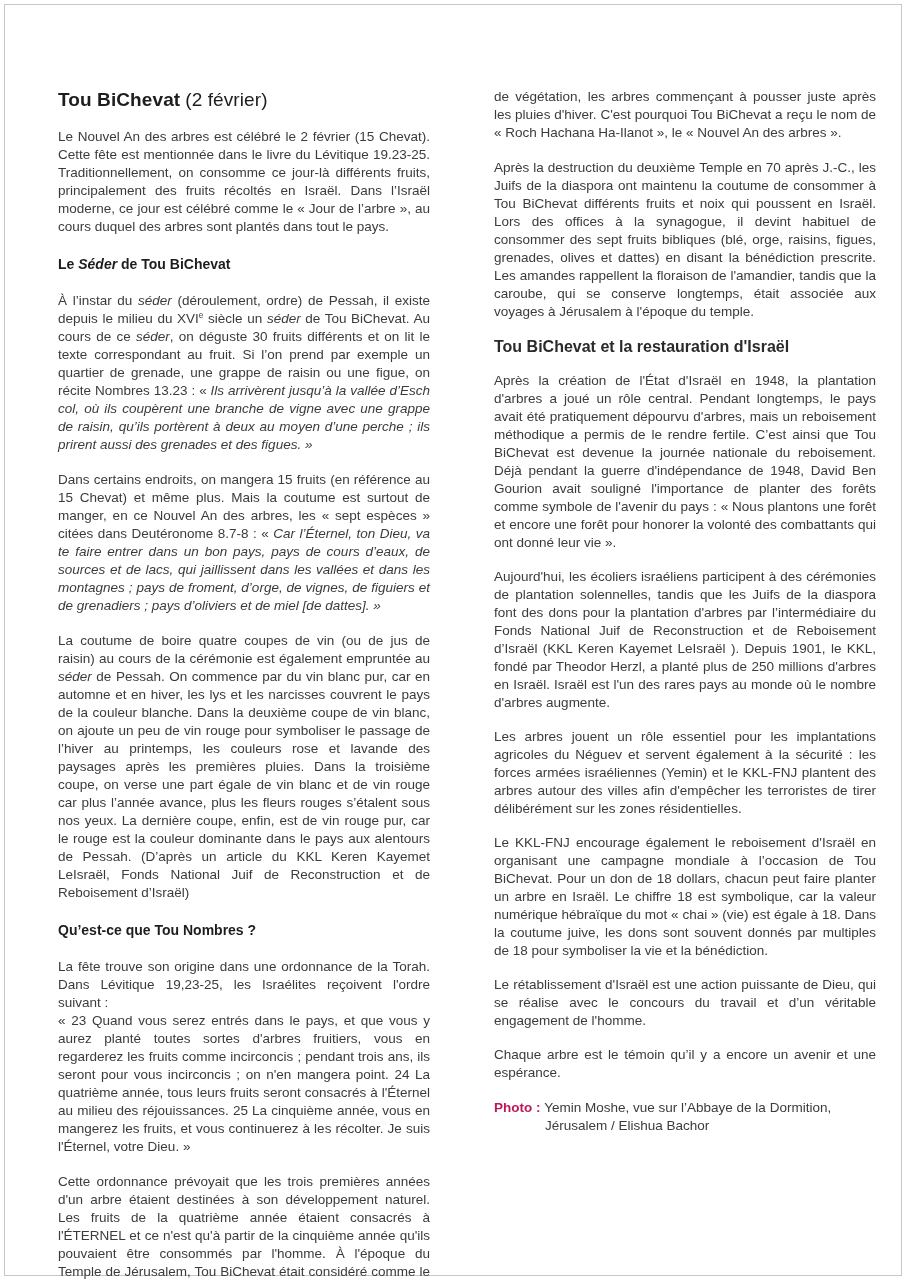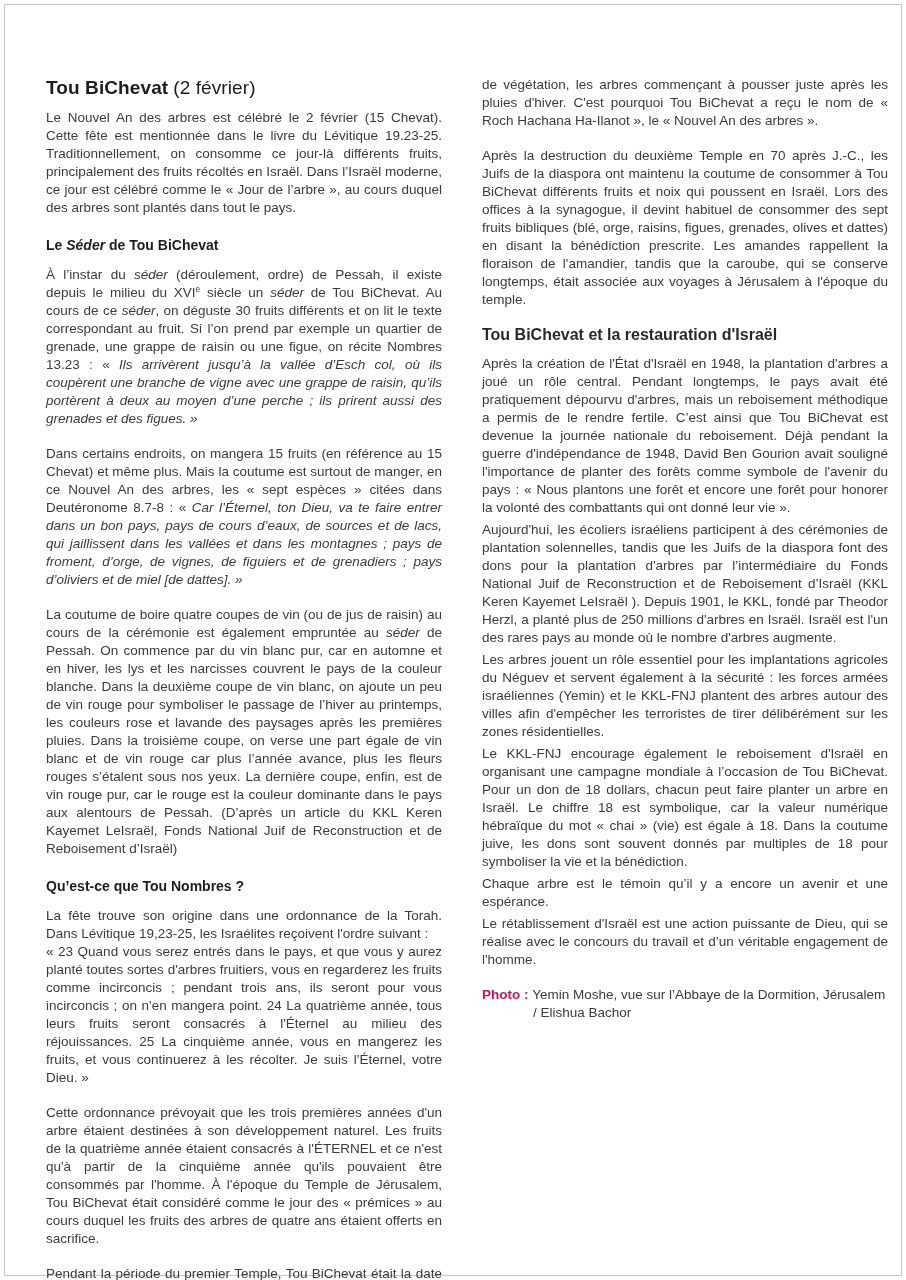--- a/index.html
+++ b/index.html
@@ -18,21 +18,21 @@
   .col {
     position: absolute; top: 72px;
     color: #3b3b3b;
     font-size: 13.5px;
     line-height: 18px;
     text-align: justify;
   }
   .col-left  { left: 42px;  width: 404px; }
   .col-right { left: 478px; width: 414px; }
 
-  .blk { margin: 4px; padding: 0; }
+  .blk { margin: 16px; padding: 0; }
   .blk + .blk { margin-top: 17px; }
 
   h1.blk-h1 {
     font-size: 19px; line-height: 24px;
     font-weight: 700; color: #1d1d1d;
     text-align: left; letter-spacing: 0.1px;
   }
   h1.blk-h1 .reg { font-weight: 400; margin-left: 5px; }
   .blk-h1 + .blk { margin-top: 9px; }
 
@@ -84,17 +84,17 @@
       <p class="blk blk-p">Pendant la période du premier Temple, Tou BiChevat était la date de référence pour le calcul des impôts du Temple payé par les paysans juifs. Ce jour marquait également le début de la période</p>
     </div>
   <div class="col col-right">
       <p class="blk blk-p">de végétation, les arbres commençant à pousser juste après les pluies d'hiver. C'est pourquoi Tou BiChevat a reçu le nom de « Roch Hachana Ha-Ilanot », le « Nouvel An des arbres ».</p>
       <p class="blk blk-p">Après la destruction du deuxième Temple en 70 après J.-C., les Juifs de la diaspora ont maintenu la coutume de consommer à Tou BiChevat différents fruits et noix qui poussent en Israël. Lors des offices à la synagogue, il devint habituel de consommer des sept fruits bibliques (blé, orge, raisins, figues, grenades, olives et dattes) en disant la bénédiction prescrite. Les amandes rappellent la floraison de l'amandier, tandis que la caroube, qui se conserve longtemps, était associée aux voyages à Jérusalem à l'époque du temple.</p>
       <h3 class="blk blk-h3">Tou BiChevat et la restauration d'Israël</h3>
       <p class="blk blk-p">Après la création de l'État d'Israël en 1948, la plantation d'arbres a joué un rôle central. Pendant longtemps, le pays avait été pratiquement dépourvu d'arbres, mais un reboisement méthodique a permis de le rendre fertile. C’est ainsi que Tou BiChevat est devenue la journée nationale du reboisement. Déjà pendant la guerre d'indépendance de 1948, David Ben Gourion avait souligné l'importance de planter des forêts comme symbole de l'avenir du pays : « Nous plantons une forêt et encore une forêt pour honorer la volonté des combattants qui ont donné leur vie ».</p>
       <p class="blk blk-pc">Aujourd'hui, les écoliers israéliens participent à des cérémonies de plantation solennelles, tandis que les Juifs de la diaspora font des dons pour la plantation d'arbres par l’intermédiaire du Fonds National Juif de Reconstruction et de Reboisement d’Israël (KKL Keren Kayemet LeIsraël ). Depuis 1901, le KKL, fondé par Theodor Herzl, a planté plus de 250 millions d'arbres en Israël. Israël est l'un des rares pays au monde où le nombre d'arbres augmente.</p>
       <p class="blk blk-pc">Les arbres jouent un rôle essentiel pour les implantations agricoles du Néguev et servent également à la sécurité : les forces armées israéliennes (Yemin) et le KKL-FNJ plantent des arbres autour des villes afin d'empêcher les terroristes de tirer délibérément sur les zones résidentielles.</p>
       <p class="blk blk-pc">Le KKL-FNJ encourage également le reboisement d'Israël en organisant une campagne mondiale à l’occasion de Tou BiChevat. Pour un don de 18 dollars, chacun peut faire planter un arbre en Israël. Le chiffre 18 est symbolique, car la valeur numérique hébraïque du mot « chai » (vie) est égale à 18. Dans la coutume juive, les dons sont souvent donnés par multiples de 18 pour symboliser la vie et la bénédiction.</p>
+      <p class="blk blk-pc">Le rétablissement d'Israël est une action puissante de Dieu, qui se réalise avec le concours du travail et d’un véritable engagement de l'homme.</p>
       <p class="blk blk-pc">Chaque arbre est le témoin qu’il y a encore un avenir et une espérance.</p>
-      <p class="blk blk-pc">Le rétablissement d'Israël est une action puissante de Dieu, qui se réalise avec le concours du travail et d’un véritable engagement de l'homme.</p>
       <p class="blk blk-photo"><strong>Photo : </strong>Yemin Moshe, vue sur l’Abbaye de la Dormition, Jérusalem / Elishua Bachor</p>
     </div>
 </div>
 
 </body></html>

